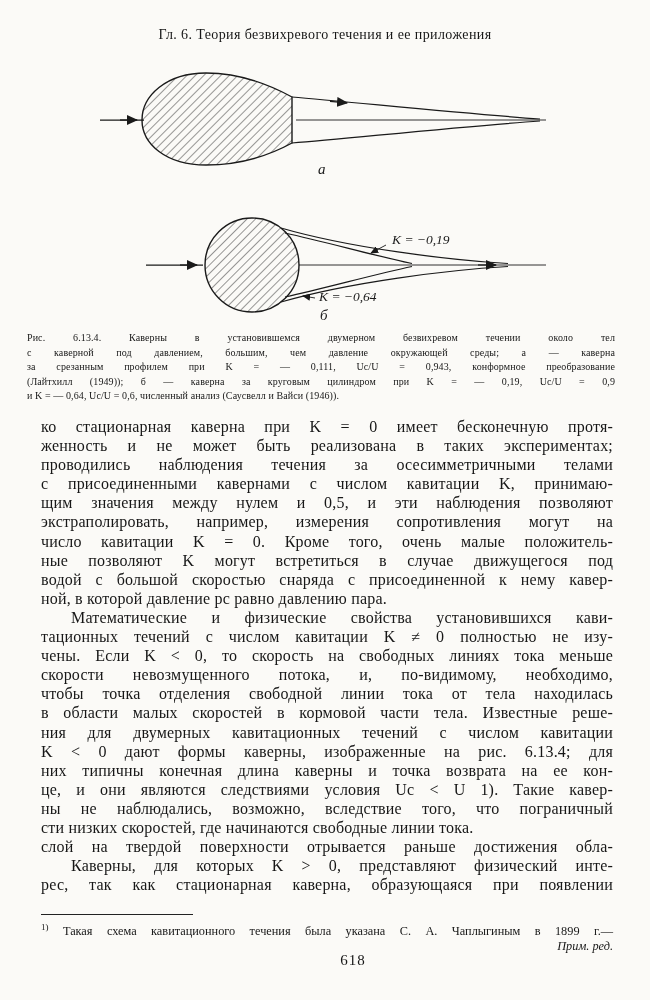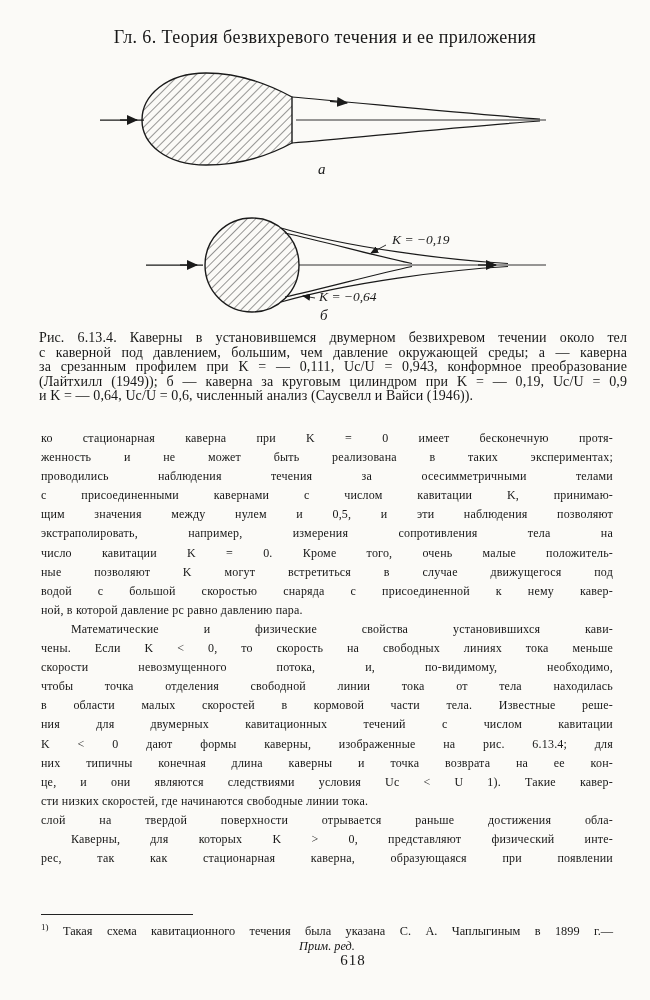--- a/index.html
+++ b/index.html
@@ -4,54 +4,54 @@
 <style>
   * { margin:0; padding:0; box-sizing:border-box; }
   html, body { background:#ffffff; }
   .page {
     position:relative; width:650px; height:1000px;
     background:#fbfaf7; color:#171717; overflow:hidden;
     font-family:"Liberation Serif", serif;
   }
   .running-head {
     position:absolute; top:27px; left:0; width:100%;
-    text-align:center; font-size:18px; letter-spacing:0.4px;
+    text-align:center; font-size:14px; letter-spacing:0.4px;
   }
   .figure-svg { position:absolute; top:58px; left:0; }
   .fl   { stroke:#1a1a1a; stroke-width:1.25; fill:none; }
   .thin { stroke-width:0.9; }
   .hatched { fill:url(#hatch); stroke:#1a1a1a; stroke-width:1.4; }
   .fig-label { font-family:"Liberation Serif", serif; font-style:italic; font-size:15px; fill:#1a1a1a; }
   .k-label   { font-family:"Liberation Serif", serif; font-style:italic; font-size:13.5px; fill:#1a1a1a; }
 
   .caption {
-    position:absolute; top:331px; left:39px; width:588px;
-    font-size:14px; line-height:14.6px; letter-spacing:0.1px;
+    position:absolute; top:331px; left:27px; width:588px;
+    font-size:10px; line-height:14.6px; letter-spacing:0.1px;
   }
   .cap-line { text-align:justify; text-align-last:justify; }
   .cap-line.end { text-align-last:left; }
 
   .body-text {
-    position:absolute; top:429px; left:41px; width:572px;
-    font-size:12px; line-height:19.1px; letter-spacing:0.2px;
+    position:absolute; top:417px; left:41px; width:572px;
+    font-size:16px; line-height:19.1px; letter-spacing:0.2px;
   }
   .line { text-align:justify; text-align-last:justify; }
   .line.end { text-align-last:left; }
   .line.indent { text-indent:30px; }
 
   .footnote-rule {
     position:absolute; top:914px; left:41px; width:152px;
     border-top:1.4px solid #222;
   }
   .footnote {
     position:absolute; top:920px; left:41px; width:572px;
     font-size:12.3px; line-height:15px;
   }
   .fn-line1 { text-align:justify; text-align-last:justify; }
-  .fn-line2 { text-align:center; font-style:italic; }
+  .fn-line2 { text-align:right; font-style:italic; }
   .fn-bold  { font-weight:normal; }
   .footnote sup { font-size:9px; }
 
   .page-number {
     position:absolute; top:952px; left:0; width:100%;
     text-align:center; font-size:15px; letter-spacing:1px;margin-left:28px;
   }
 </style>
 </head>
 <body>
@@ -107,36 +107,38 @@
     <div class="cap-line end">и K = — 0,64, Uc/U = 0,6, численный анализ (Саусвелл и Вайси (1946)).</div>
   </div>
 
   <div class="body-text">
     <div>
       <div class="line">ко стационарная каверна при K = 0 имеет бесконечную протя-</div>
       <div class="line">женность и не может быть реализована в таких экспериментах;</div>
       <div class="line">проводились наблюдения течения за осесимметричными телами</div>
       <div class="line">с присоединенными кавернами с числом кавитации K, принимаю-</div>
       <div class="line">щим значения между нулем и 0,5, и эти наблюдения позволяют</div>
-      <div class="line">экстраполировать, например, измерения сопротивления тела на</div>
+      <div class="line">экстраполировать, например, измерения сопротивления могут на</div>
       <div class="line">число кавитации K = 0. Кроме того, очень малые положитель-</div>
       <div class="line">ные позволяют K могут встретиться в случае движущегося под</div>
       <div class="line">водой с большой скоростью снаряда с присоединенной к нему кавер-</div>
       <div class="line end">ной, в которой давление pc равно давлению пара.</div>
     </div>
     <div>
       <div class="line indent">Математические и физические свойства установившихся кави-</div>
+      <div class="line">тационных течений с числом кавитации K ≠ 0 полностью не изу-</div>
       <div class="line">чены. Если K &lt; 0, то скорость на свободных линиях тока меньше</div>
       <div class="line">скорости невозмущенного потока, и, по-видимому, необходимо,</div>
       <div class="line">чтобы точка отделения свободной линии тока от тела находилась</div>
       <div class="line">в области малых скоростей в кормовой части тела. Известные реше-</div>
       <div class="line">ния для двумерных кавитационных течений с числом кавитации</div>
       <div class="line">K &lt; 0 дают формы каверны, изображенные на рис. 6.13.4; для</div>
       <div class="line">них типичны конечная длина каверны и точка возврата на ее кон-</div>
       <div class="line">це, и они являются следствиями условия Uc &lt; U 1). Такие кавер-</div>
+      <div class="line">ны не наблюдались, возможно, вследствие того, что пограничный</div>
       <div class="line end">сти низких скоростей, где начинаются свободные линии тока.</div>
       <div class="line">слой на твердой поверхности отрывается раньше достижения обла-</div>
     </div>
     <div>
       <div class="line indent">Каверны, для которых K &gt; 0, представляют физический инте-</div>
       <div class="line">рес, так как стационарная каверна, образующаяся при появлении</div>
     </div>
   </div>
 
   <div class="footnote-rule"></div>

